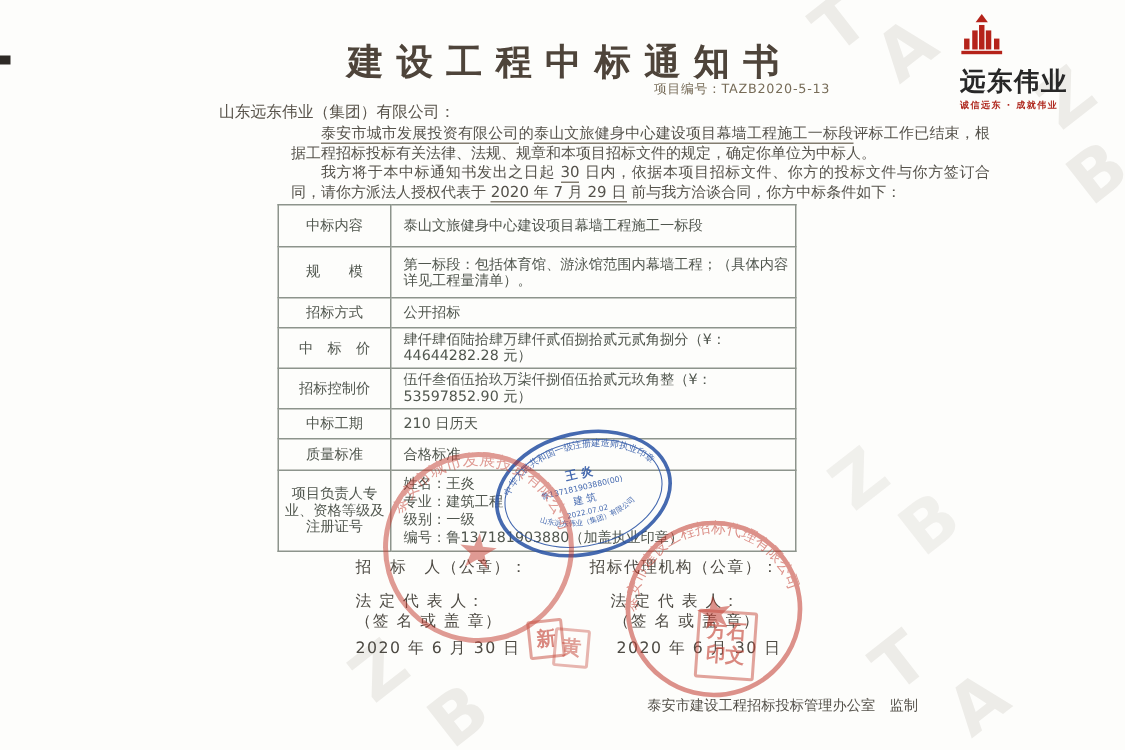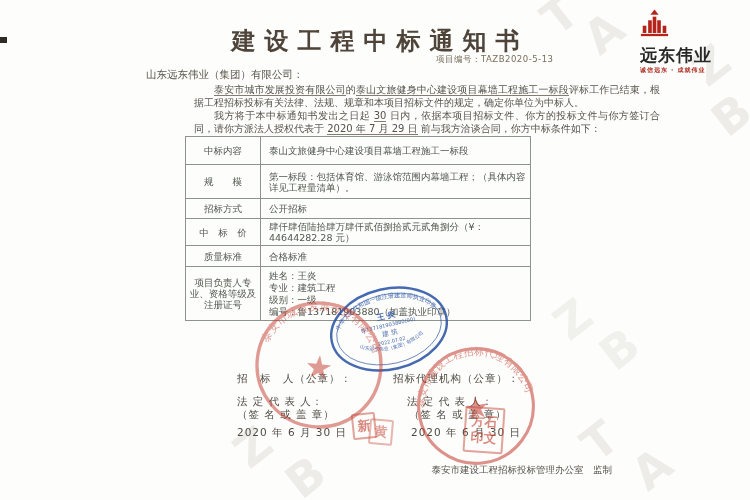--- a/index.html
+++ b/index.html
@@ -100,20 +100,28 @@
       <td class="val">第一标段：包括体育馆、游泳馆范围内幕墙工程；（具体内容详见工程量清单）。</td>
     </tr>
     <tr style="height:20px;">
       <td class="lab">招标方式</td>
       <td class="val">公开招标</td>
     </tr>
     <tr style="height:20px;">
       <td class="lab">中　标　价</td>
       <td class="val">肆仟肆佰陆拾肆万肆仟贰佰捌拾贰元贰角捌分（¥：44644282.28 元）</td>
     </tr>
+    <tr style="height:20px;">
+      <td class="lab">招标控制价</td>
+      <td class="val">伍仟叁佰伍拾玖万柒仟捌佰伍拾贰元玖角整（¥：53597852.90 元）</td>
+    </tr>
+    <tr style="height:20px;">
+      <td class="lab">中标工期</td>
+      <td class="val">210 日历天</td>
+    </tr>
     <tr style="height:21px;">
       <td class="lab">质量标准</td>
       <td class="val">合格标准</td>
     </tr>
     <tr style="height:48px;">
       <td class="lab">项目负责人专业、资格等级及注册证号</td>
       <td class="val">
         <div>姓名：王炎</div>
         <div>专业：建筑工程</div>
         <div>级别：一级</div>

